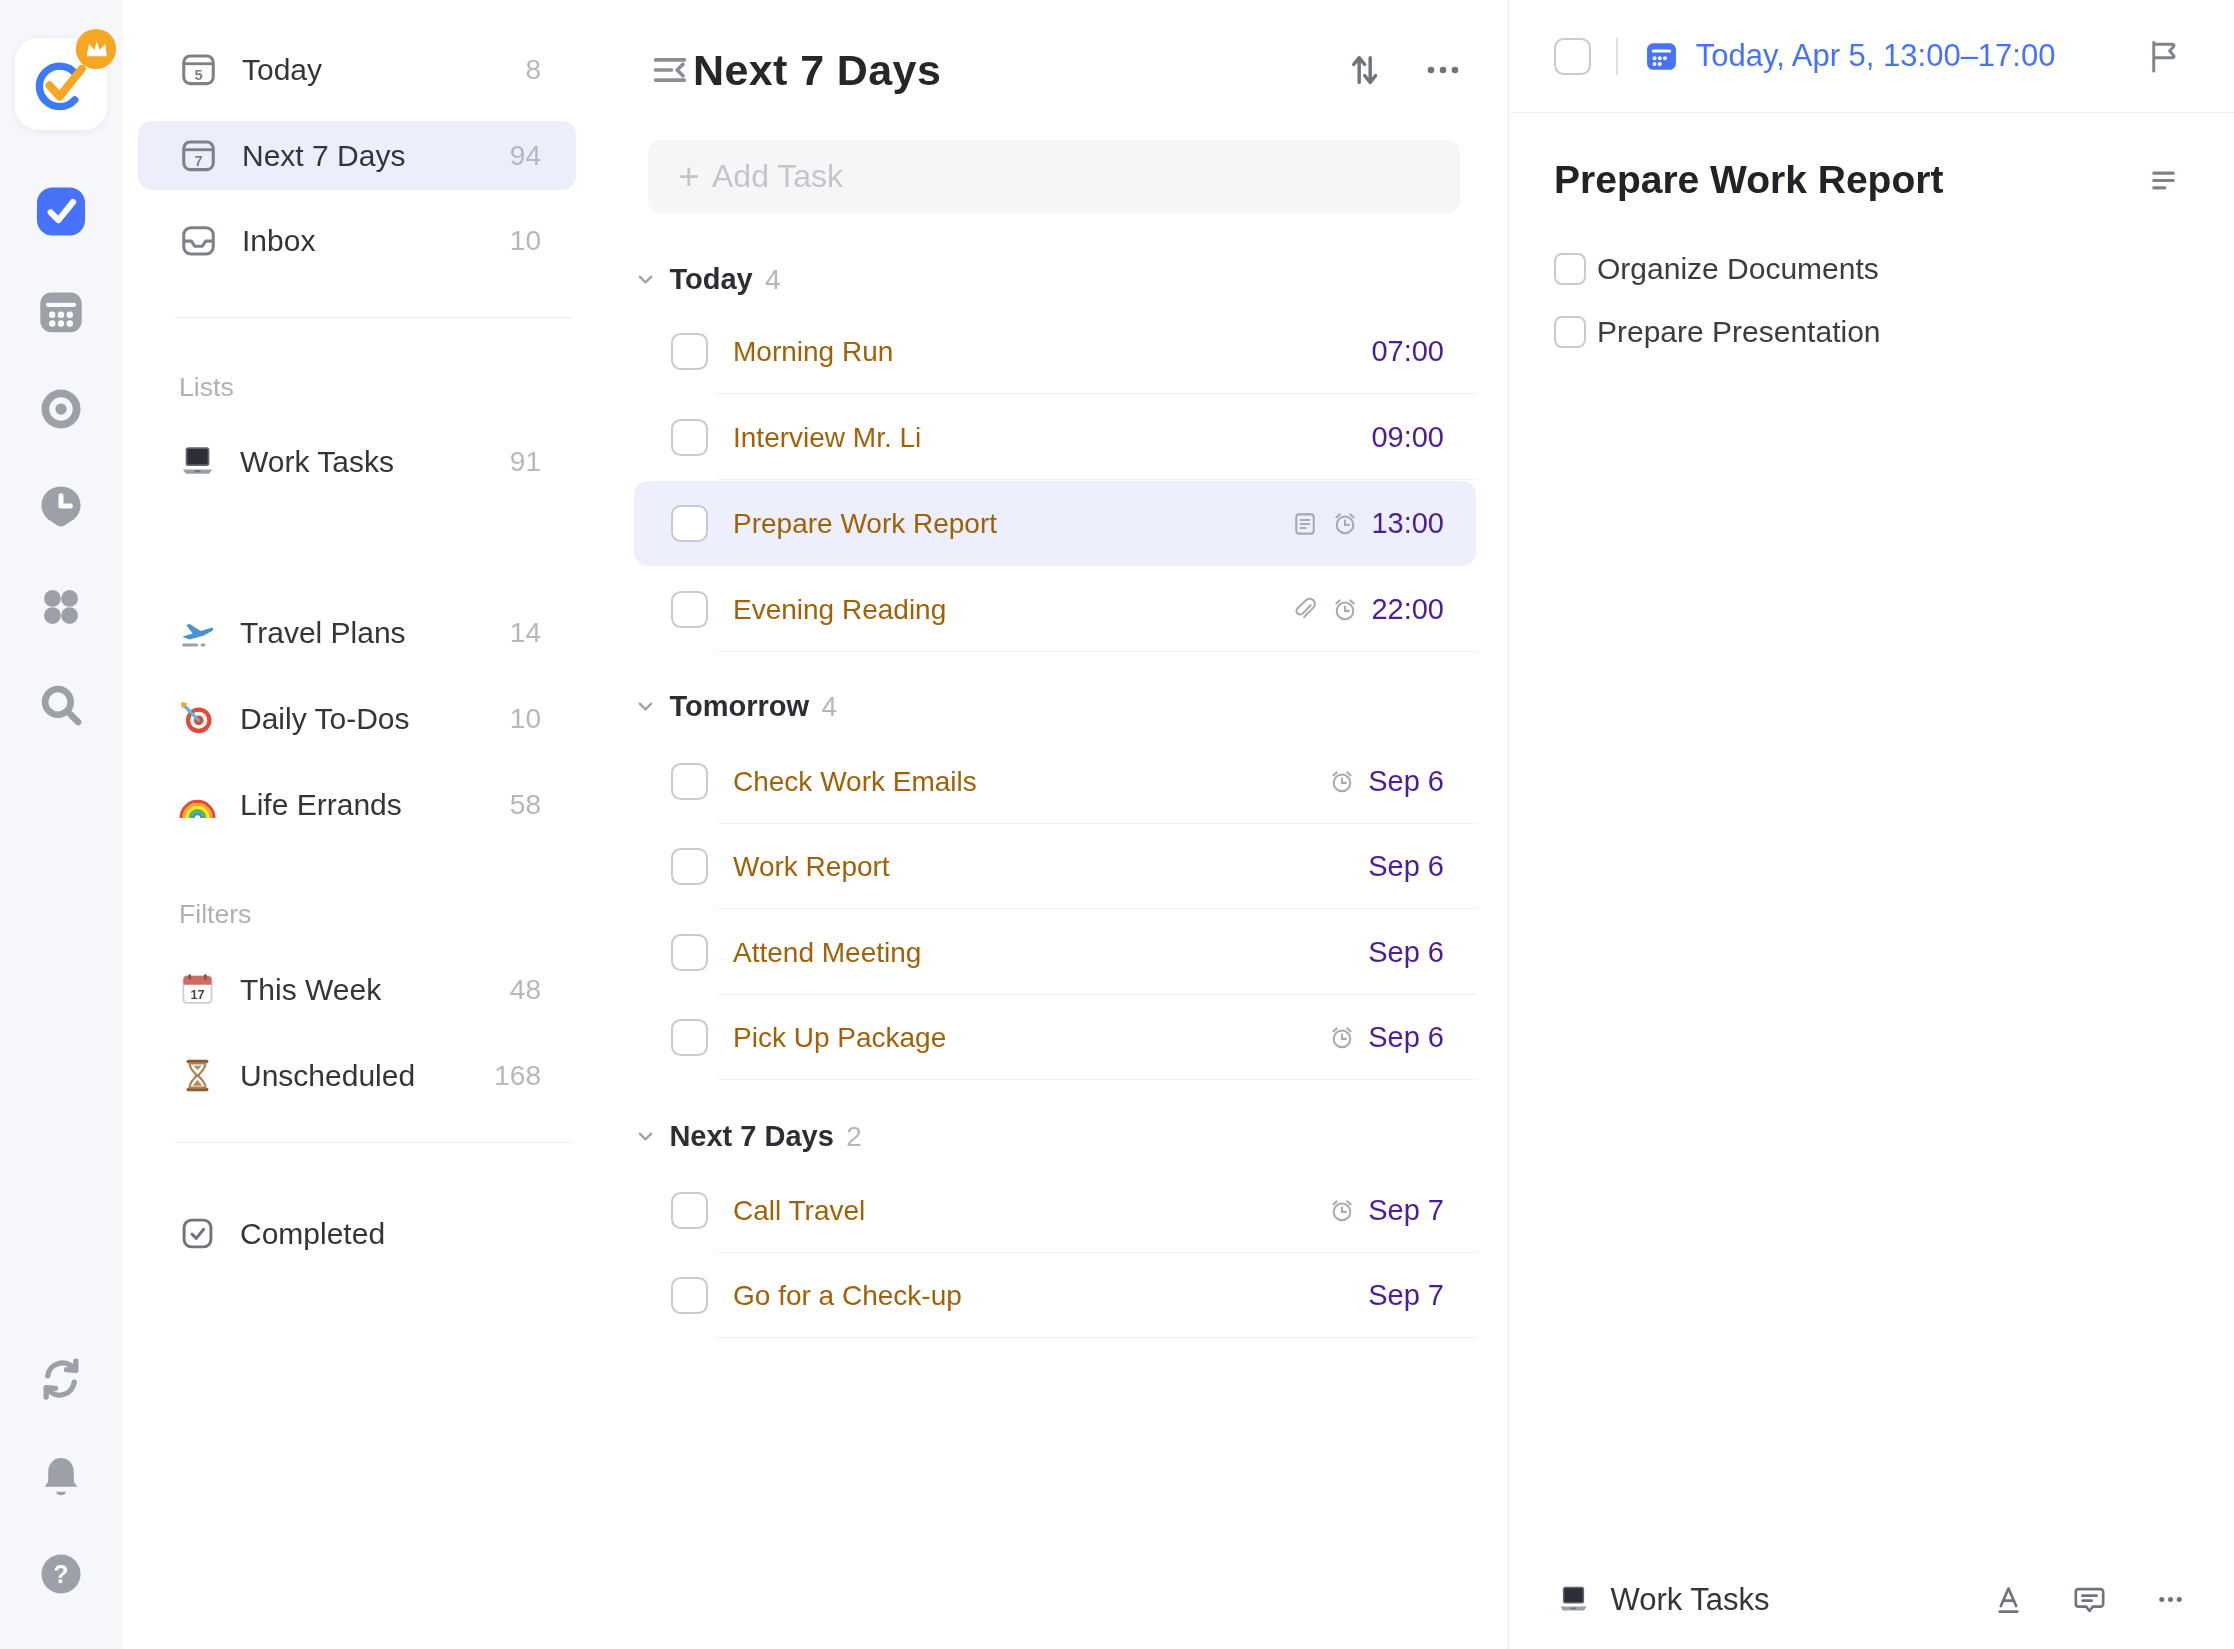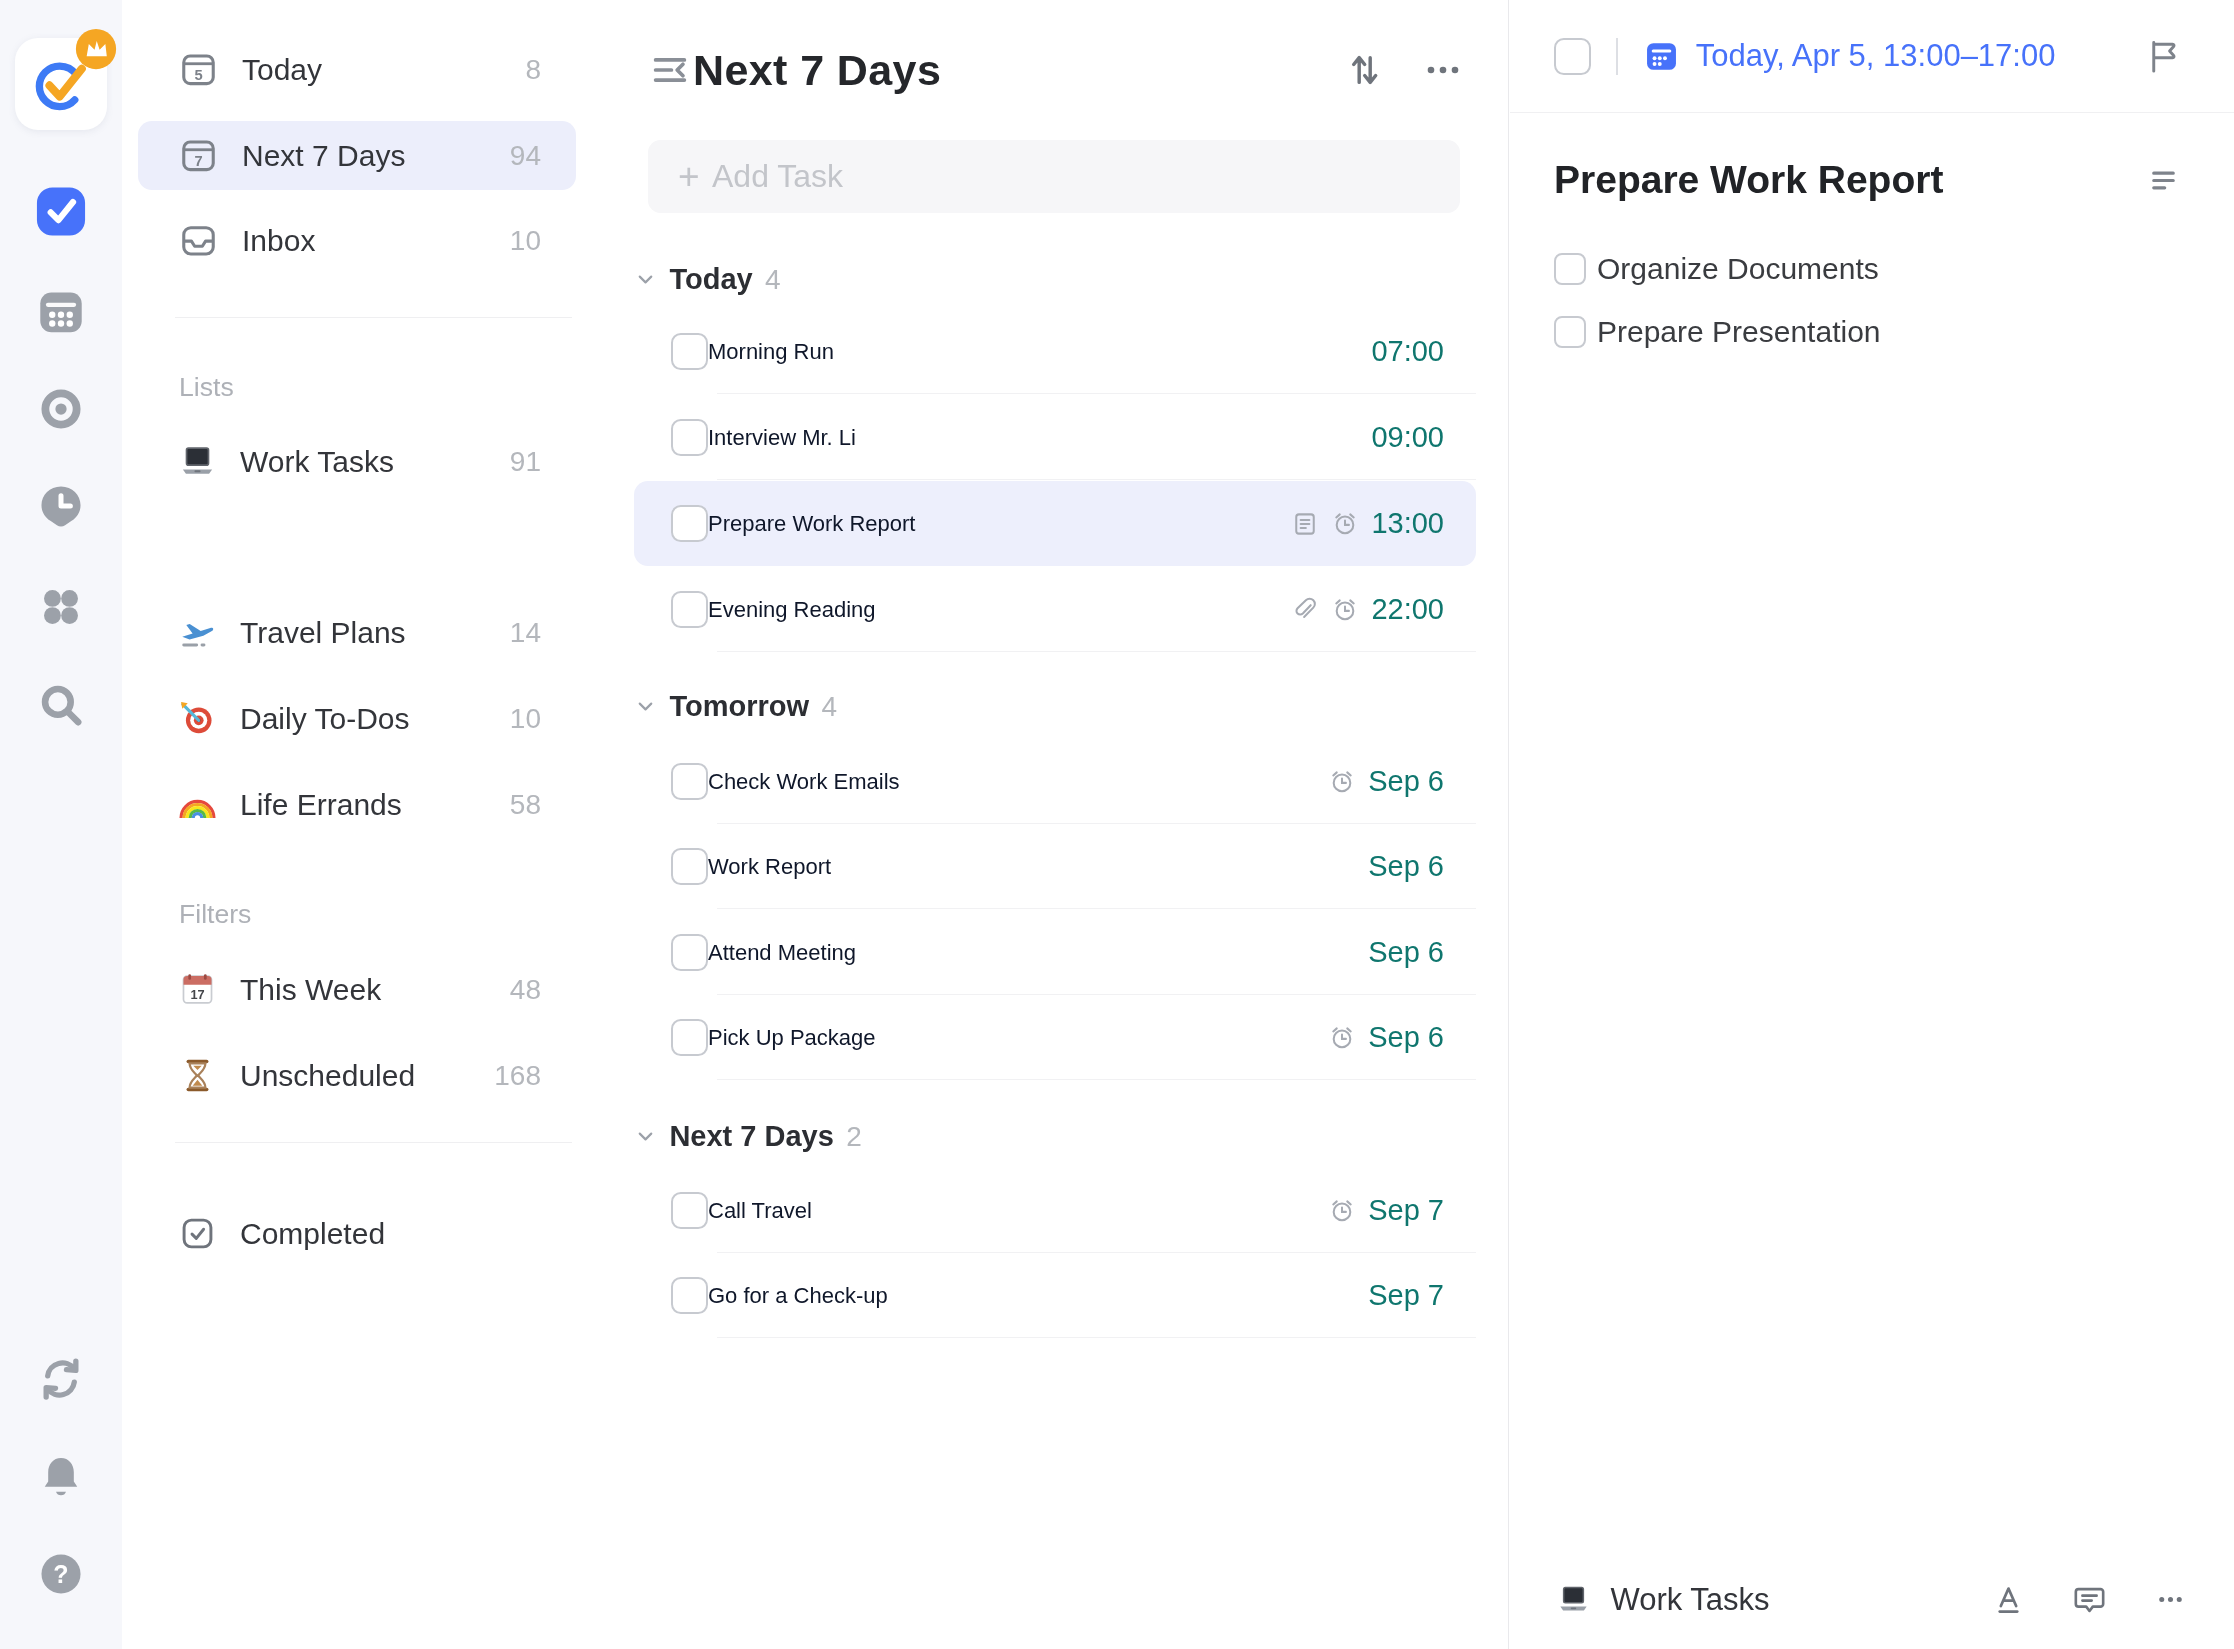--- a/index.html
+++ b/index.html
@@ -25,23 +25,23 @@
   .hd-ic{position:absolute;top:50%;transform:translateY(-50%);cursor:pointer;}
   .addtask{position:absolute;left:57px;top:140px;width:812px;height:73px;background:#f6f6f8;border-radius:12.4px;display:flex;align-items:center;padding:0 30px;box-sizing:border-box;color:#c3c5ca;font-size:32px;cursor:text;}
   .addtask .plus{font-size:37px;margin-right:12.4px;line-height:1;color:#c3c5ca;}
   .group-h{position:absolute;left:43px;width:842px;height:39px;display:flex;align-items:center;cursor:pointer;}
   .group-h .gname{font-size:29px;font-weight:bold;color:#2c2e33;margin-left:12.4px;}
   .group-h .gcnt{font-size:28px;color:#b4b7bc;margin-left:12.4px;}
   .trow{position:absolute;left:43px;width:842px;height:85px;display:flex;align-items:center;padding:0 32px 0 37px;box-sizing:border-box;cursor:pointer;}
   .trow:not(.sel)::after{content:"";position:absolute;left:83px;right:0;bottom:0;height:0.9px;background:#f1f1f3;}
   .trow.sel{background:#edeffc;border-radius:14px;}
   .cb{width:37px;height:37px;border:2.7px solid #c7cad0;border-radius:9.8px;box-sizing:border-box;flex:none;cursor:pointer;background:#fff;}
-  .trow .ttl{font-size:22px;color:#0f172a;white-space:nowrap;}
+  .trow .ttl{margin-left:25px;font-size:28px;color:#a16207;white-space:nowrap;}
   .trow .meta{margin-left:auto;display:flex;align-items:center;gap:12.4px;}
-  .time{font-size:29px;color:#0f766e;white-space:nowrap;}
+  .time{font-size:29px;color:#4c1d95;white-space:nowrap;}
   
   .detail{position:absolute;left:1510px;top:0;width:724px;height:1649px;background:#fff;}
   .d-top{position:absolute;top:0;left:0;width:100%;height:113px;border-bottom:0.9px solid #f0f0f2;display:flex;align-items:center;padding:0 51px 0 44px;box-sizing:border-box;}
   .vline{width:1.8px;height:37px;background:#dddfe4;margin:0 25px;}
   .d-date{font-size:31px;color:#4772fa;margin-left:16px;white-space:nowrap;cursor:pointer;}
   .d-title-row{position:absolute;top:158px;left:44px;right:51px;display:flex;align-items:center;}
   .d-title{font-size:39px;font-weight:bold;color:#212327;}
   .subrow{position:absolute;left:44px;right:51px;height:64px;display:flex;align-items:center;cursor:pointer;}
   .subrow .cb{width:32px;height:32px;border-width:2.3px;border-radius:8px;}
   .subrow .stitle{margin-left:11px;font-size:30px;color:#3a3c40;}

